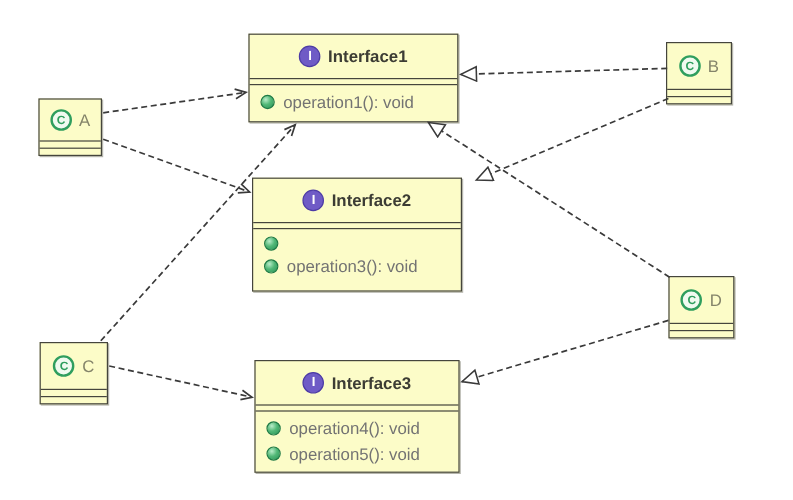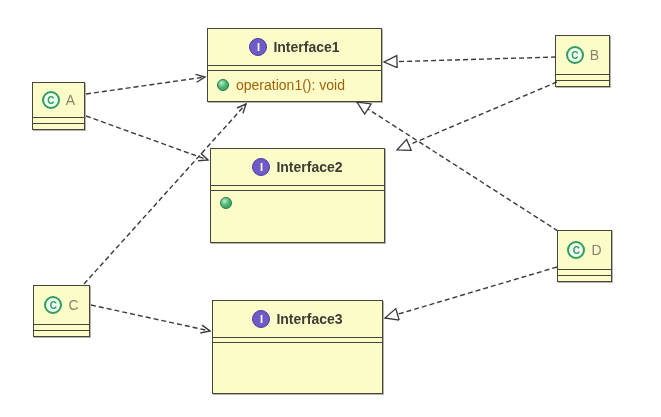--- a/index.html
+++ b/index.html
@@ -12,21 +12,21 @@
     box-sizing:border-box; box-shadow:1px 1px 0 rgba(90,90,70,.45); z-index:1;
   }
   
   .iface-header {
     height:36px; display:flex; align-items:center; justify-content:center; gap:6px;
     font-weight:bold; font-size:14px; color:#3c3c34; border-bottom:1.5px solid #45453c;
   }
   .attr-strip { height:4px; border-bottom:1.5px solid #45453c; }
   .ops-comp { padding-top:3px; }
   .op-row { display:flex; align-items:center; gap:7px; padding:3px 4px 2px 9px;
-            font-size:14px; color:#a16207; white-space:nowrap; }
+            font-size:14px; color:#737373; white-space:nowrap; }
   .op-dot {
     width:10px; height:10px; border-radius:50%; flex:0 0 auto;
     background:radial-gradient(circle at 35% 30%, #b9ecc9 0%, #52b877 45%, #2a9156 100%);
     border:1px solid #1f7a46;
   }
   .iface-icon {
     width:16px; height:16px; border-radius:50%; background:#6f5bc6;
     border:1px solid #4c3aa6; color:#ffffff; font-weight:bold; font-size:11px;
     display:flex; align-items:center; justify-content:center; flex:0 0 auto;
   }
@@ -83,29 +83,43 @@
   <div class="node" style="left:210px; top:148px; width:175px; height:95px;">
     <div class="iface-header">
       <span class="iface-icon">I</span>
       <span>Interface2</span>
     </div>
     <div class="attr-strip"></div>
     <div class="ops-comp">
       <div class="op-row">
         <span class="op-dot"></span>
       </div>
+      <div class="op-row">
+        <span class="op-dot"></span>
+        <span>operation3(): void</span>
+      </div>
     </div>
   </div>
 
   <div class="node" style="left:212px; top:300px; width:171px; height:94px;">
     <div class="iface-header">
       <span class="iface-icon">I</span>
       <span>Interface3</span>
     </div>
     <div class="attr-strip"></div>
+    <div class="ops-comp">
+      <div class="op-row">
+        <span class="op-dot"></span>
+        <span>operation4(): void</span>
+      </div>
+      <div class="op-row">
+        <span class="op-dot"></span>
+        <span>operation5(): void</span>
+      </div>
+    </div>
   </div>
 
   <div class="node clazz" style="left:32px; top:82px; width:53px; height:48px;">
     <div class="clazz-header">
       <span class="class-icon">C</span>
       <span class="clazz-name">A</span>
     </div>
     <div class="empty-strip"></div>
     <div class="empty-strip"></div>
   </div>

